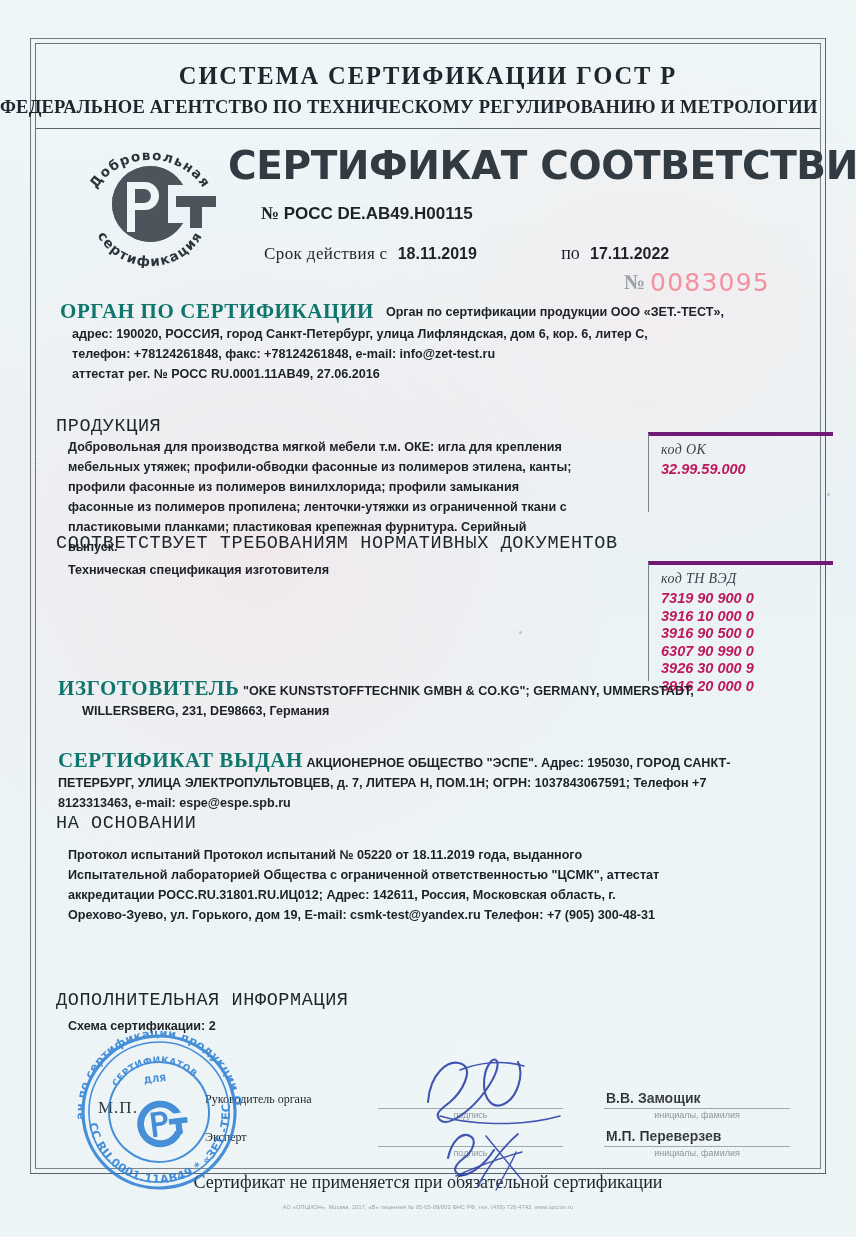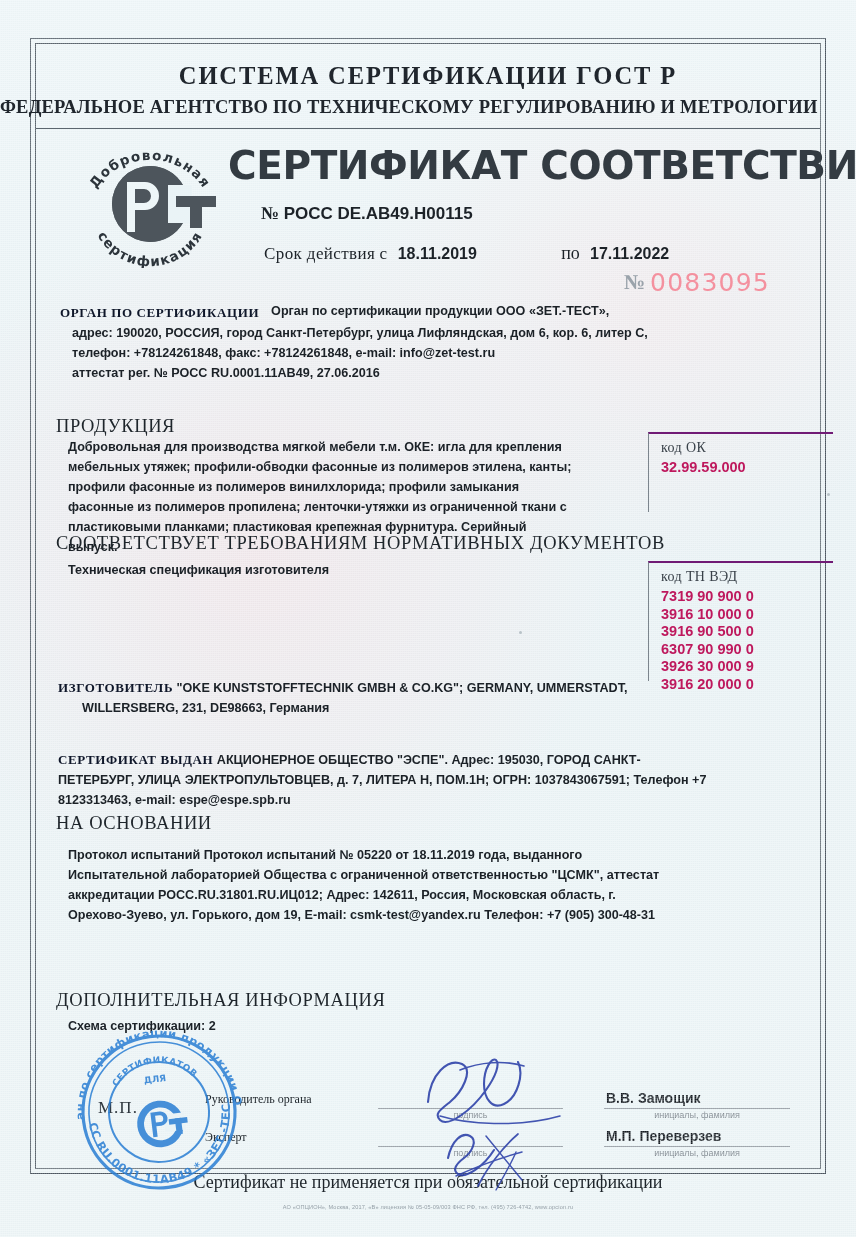--- a/index.html
+++ b/index.html
@@ -139,39 +139,39 @@
   .blank-no .digits {
     font-family: "DejaVu Sans", sans-serif;
     font-size: 25px;
     letter-spacing: 1.2px;
     margin-left: 5px;
     color: #f4919f;
   }
 
   
   .sec-head {
-    font-family: Liberation Serif, serif;
+    font-family: Liberation Mono, monospace;
     font-size: 18.5px;
     letter-spacing: .6px;
     color: #1e252b;
     white-space: nowrap;
     text-align: center;
   }
   .sec-body {
     font-family: "Liberation Sans", sans-serif;
     font-weight: bold;
     font-size: 12.6px;
     line-height: 20px;
     color: #1b2127;
   }
   .inline-head {
     font-family: "Liberation Serif", serif;
-    font-size: 13px;
+    font-size: 21px;
     letter-spacing: .6px;
-    color: #0f172a;
+    color: #0f766e;
   }
 
   
   .body-org { top: 301px; left: 60px; width: 700px; }
   .body-org .row1 { white-space: nowrap; }
   .body-org .tail { display: inline-block; margin-left: 12px; vertical-align: 2px; }
   .body-org .cont { margin-left: 12px; }
 
   .sec-prod-head { top: 416px; left: 56px; }
   .sec-prod-body { top: 437px; left: 68px; width: 580px; }
@@ -185,24 +185,25 @@
   .sec-issued { top: 750px; left: 58px; width: 725px; }
 
   .sec-basis-head { top: 813px; left: 56px; }
   .sec-basis-body { top: 845px; left: 68px; width: 720px; }
 
   .sec-addinfo-head { top: 990px; left: 56px; }
   .sec-addinfo-body { top: 1016px; left: 68px; }
 
   
   .code-box {
-    border-top: 2px solid #701a75;
+    border-top: 4px solid #701a75;
     border-left: 1px solid #7c858d;
     padding: 6px 0 0 12px;
     box-sizing: border-box;
+    font-style: italic;
   }
   .code-box .cb-label {
     font-family: "Liberation Serif", serif;
     font-size: 14px;
     letter-spacing: .4px;
     color: #394149;
     margin-bottom: 3px;
   }
   .code-box .cb-val {
     font-family: "Liberation Sans", sans-serif;

